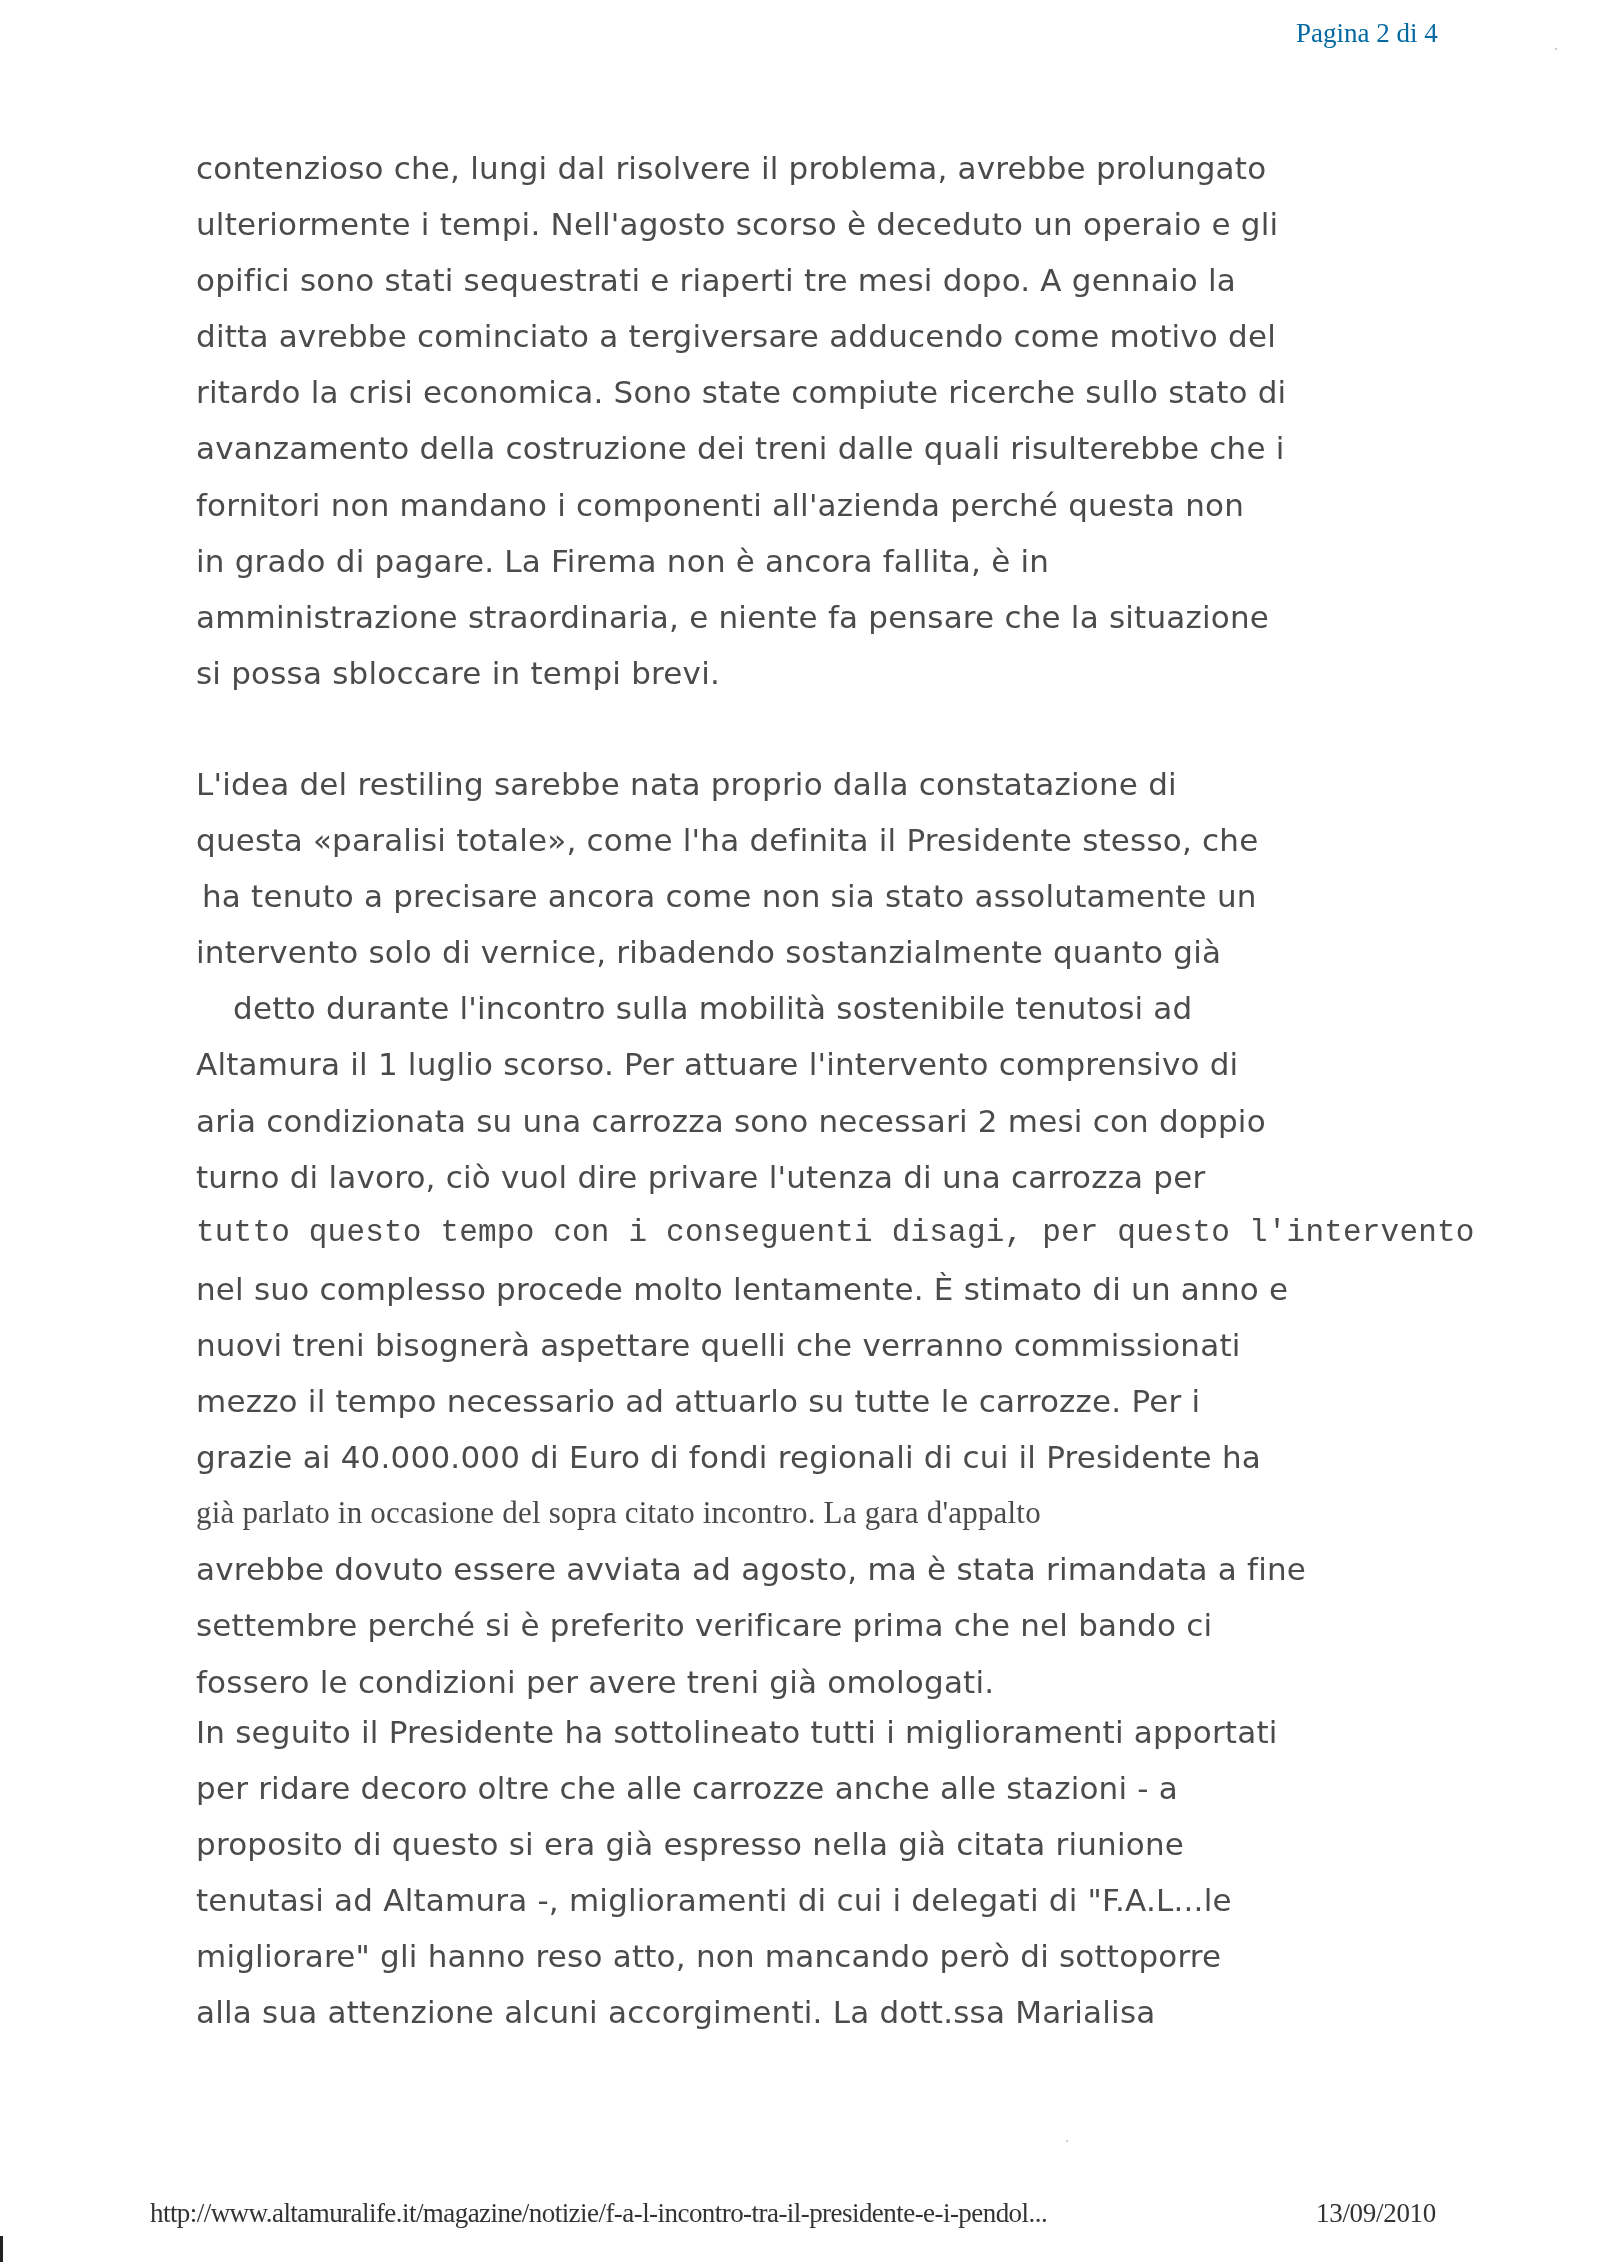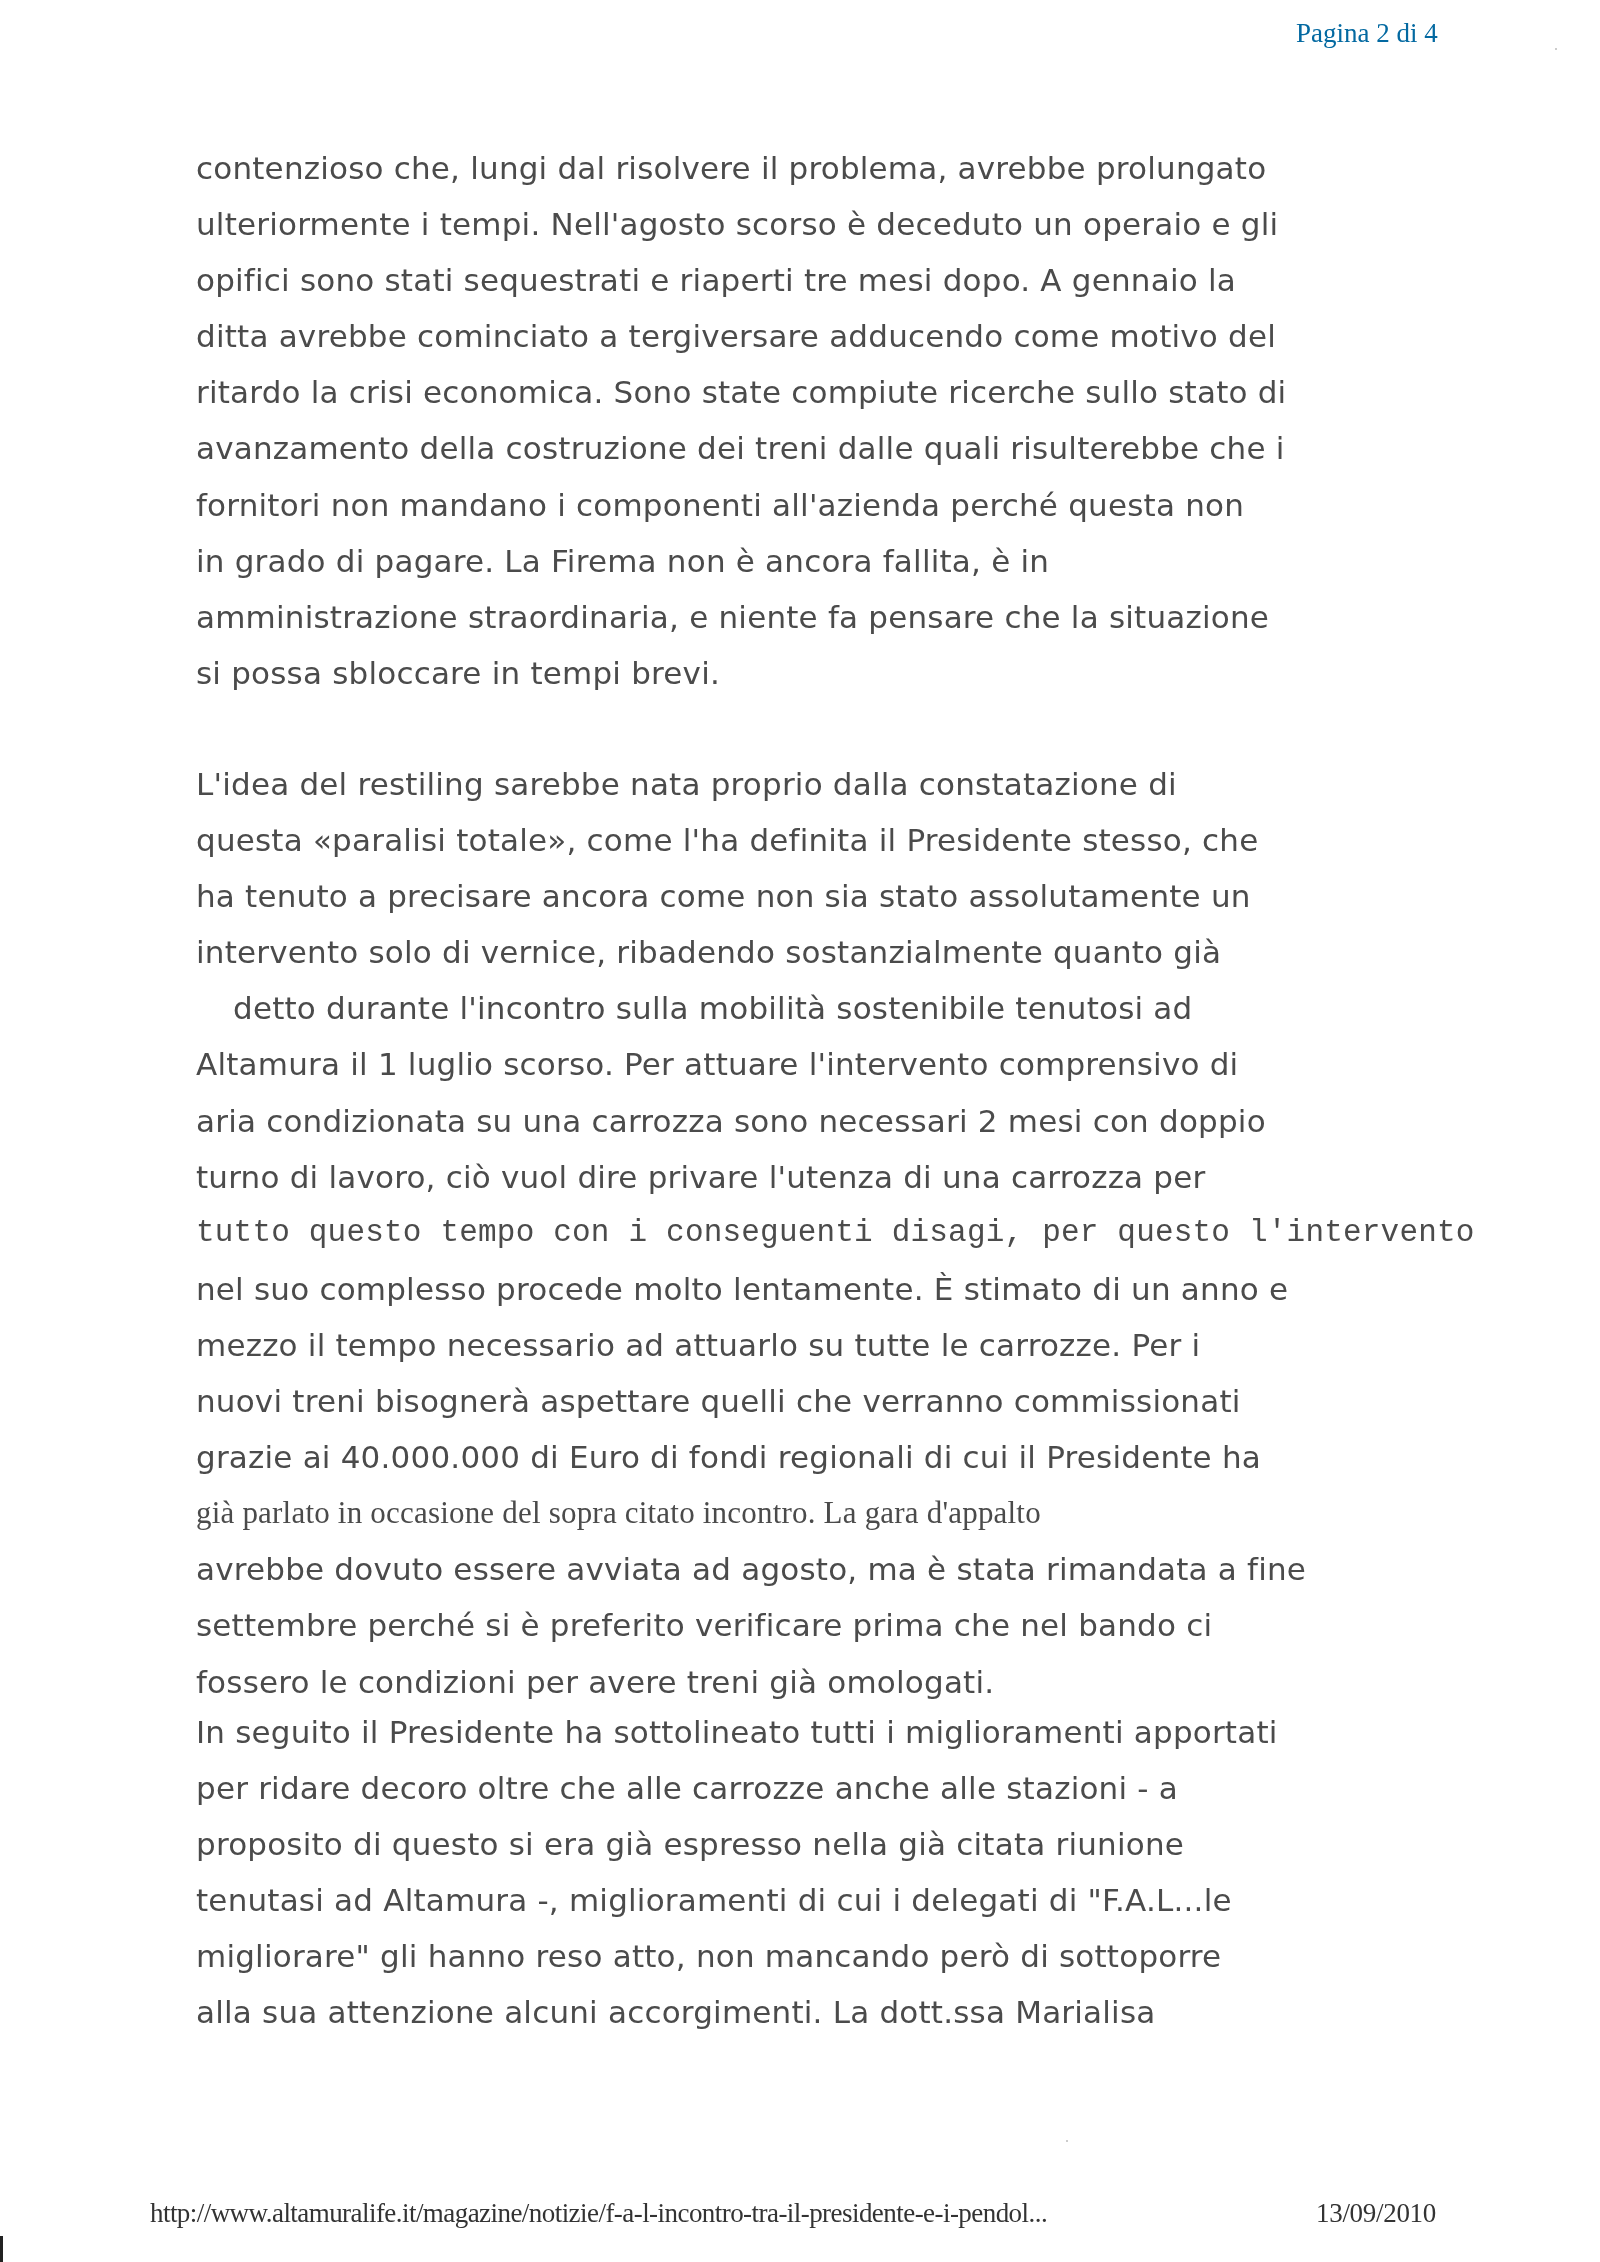--- a/index.html
+++ b/index.html
@@ -103,30 +103,30 @@
     <div class="line" style="white-space: nowrap; word-spacing: 0px; text-align: left; text-align-last: left;">avanzamento della costruzione dei treni dalle quali risulterebbe che i</div>
     <div class="line" style="white-space: nowrap; word-spacing: 0px; text-align: left; text-align-last: left;">fornitori non mandano i componenti all'azienda perché questa non</div>
     <div class="line" style="white-space: nowrap; word-spacing: 0px; text-align: left; text-align-last: left;">in grado di pagare. La Firema non è ancora fallita, è in</div>
     <div class="line" style="white-space: nowrap; word-spacing: 0px; text-align: left; text-align-last: left;">amministrazione straordinaria, e niente fa pensare che la situazione</div>
     <div class="line last">si possa sbloccare in tempi brevi.</div>
   </div>
 
   <div class="para" style="top:756px;">
     <div class="line" style="white-space: nowrap; word-spacing: 0px; text-align: left; text-align-last: left;">L'idea del restiling sarebbe nata proprio dalla constatazione di</div>
     <div class="line" style="white-space: nowrap; word-spacing: 0px; text-align: left; text-align-last: left;">questa «paralisi totale», come l'ha definita il Presidente stesso, che</div>
-    <div class="line" style="white-space: nowrap; word-spacing: 0px; text-align: right; text-align-last: left;">ha tenuto a precisare ancora come non sia stato assolutamente un</div>
+    <div class="line" style="white-space: nowrap; word-spacing: 0px; text-align: right; text-align-last: left; margin-left: 6px;">ha tenuto a precisare ancora come non sia stato assolutamente un</div>
     <div class="line" style="white-space: nowrap; word-spacing: 0px; text-align: left; text-align-last: left;">intervento solo di vernice, ribadendo sostanzialmente quanto già</div>
     <div class="line" style="white-space: nowrap; word-spacing: 0px; text-align: left; text-align-last: left; margin-left: 37px;">detto durante l'incontro sulla mobilità sostenibile tenutosi ad</div>
     <div class="line" style="white-space: nowrap; word-spacing: 0px; text-align: left; text-align-last: left;">Altamura il 1 luglio scorso. Per attuare l'intervento comprensivo di</div>
     <div class="line" style="white-space: nowrap; word-spacing: 0px; text-align: left; text-align-last: left;">aria condizionata su una carrozza sono necessari 2 mesi con doppio</div>
     <div class="line" style="white-space: nowrap; word-spacing: 0px; text-align: left; text-align-last: left;">turno di lavoro, ciò vuol dire privare l'utenza di una carrozza per</div>
     <div class="line" style="white-space: nowrap; word-spacing: 0px; text-align: left; text-align-last: left; font-family: Liberation Mono, monospace;">tutto questo tempo con i conseguenti disagi, per questo l'intervento</div>
     <div class="line" style="white-space: nowrap; word-spacing: 0px; text-align: left; text-align-last: left;">nel suo complesso procede molto lentamente. È stimato di un anno e</div>
+    <div class="line" style="white-space: nowrap; word-spacing: 0px; text-align: left; text-align-last: left;">nuovi treni bisognerà aspettare quelli che verranno commissionati</div>
     <div class="line" style="white-space: nowrap; word-spacing: 0px; text-align: left; text-align-last: left;">mezzo il tempo necessario ad attuarlo su tutte le carrozze. Per i</div>
-    <div class="line" style="white-space: nowrap; word-spacing: 0px; text-align: left; text-align-last: left;">nuovi treni bisognerà aspettare quelli che verranno commissionati</div>
     <div class="line" style="white-space: nowrap; word-spacing: 0px; text-align: left; text-align-last: left;">grazie ai 40.000.000 di Euro di fondi regionali di cui il Presidente ha</div>
     <div class="line" style="white-space: nowrap; word-spacing: 0px; text-align: right; text-align-last: left; font-family: Liberation Serif, serif;">già parlato in occasione del sopra citato incontro. La gara d'appalto</div>
     <div class="line" style="white-space: nowrap; word-spacing: 0px; text-align: left; text-align-last: left;">avrebbe dovuto essere avviata ad agosto, ma è stata rimandata a fine</div>
     <div class="line" style="white-space: nowrap; word-spacing: 0px; text-align: right; text-align-last: left;">settembre perché si è preferito verificare prima che nel bando ci</div>
     <div class="line last">fossero le condizioni per avere treni già omologati.</div>
   </div>
 
   <div class="para" style="top:1704px;">
     <div class="line" style="white-space: nowrap; word-spacing: 0px; text-align: left; text-align-last: left;">In seguito il Presidente ha sottolineato tutti i miglioramenti apportati</div>
     <div class="line" style="white-space: nowrap; word-spacing: 0px; text-align: left; text-align-last: left;">per ridare decoro oltre che alle carrozze anche alle stazioni - a</div>

